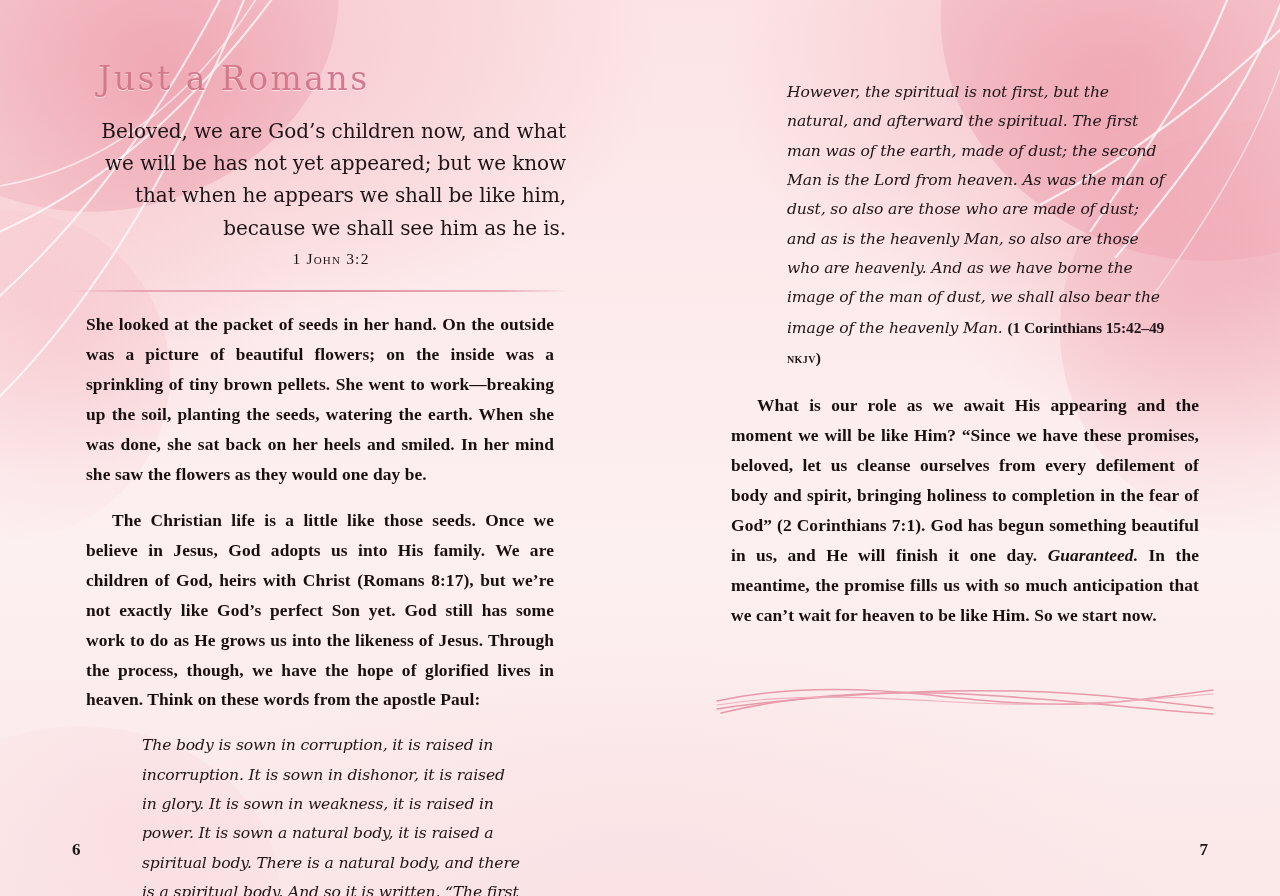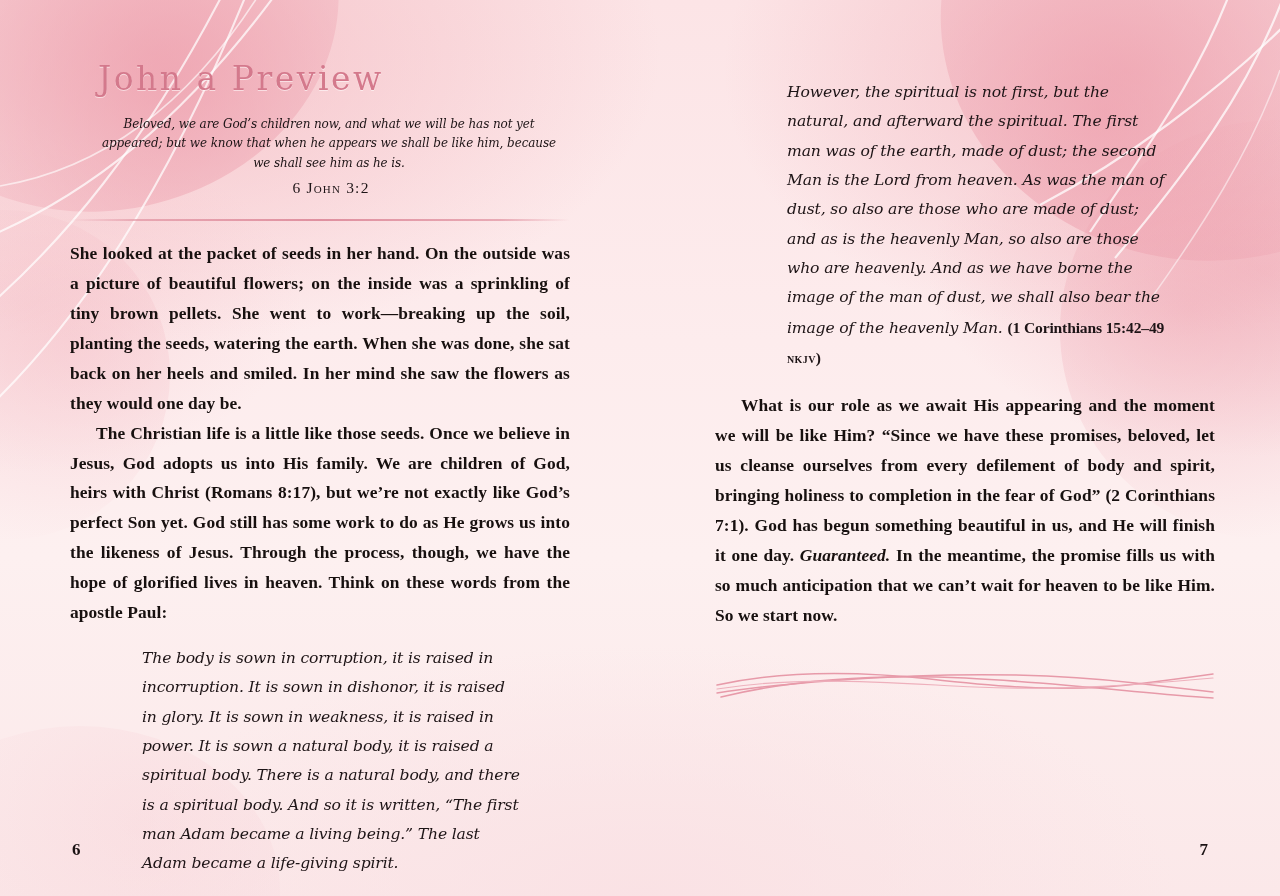--- a/index.html
+++ b/index.html
@@ -96,25 +96,24 @@
     color: #d4798c;
     font-weight: 400;
     margin: 0 0 18px 28px;
     text-shadow: 0 1px 0 rgba(255,255,255,0.55);
     font-stretch: expanded;
   }
 
   
   .epigraph {
     font-family: "DejaVu Serif", "Liberation Serif", serif;
-    font-style: italic;
-    font-size: 12px;
+    font-size: 20px;
     line-height: 1.62;
     color: #1d1416;
-    text-align: center;
+    text-align: right;
     margin: 0 4px 6px 22px;
     letter-spacing: -0.1px;
   }
 
   .epigraph-ref {
     font-family: "Liberation Serif", serif;
     font-variant: small-caps;
     font-size: 15.5px;
     letter-spacing: 1.2px;
     color: #1d1416;
@@ -135,21 +134,21 @@
     border-radius: 2px;
   }
 
   
   .body-p {
     font-family: "Liberation Serif", serif;
     font-size: 17.4px;
     line-height: 1.72;
     color: #17100f;
     text-align: justify;
-    margin: 0;
+    margin: 16px;
     letter-spacing: 0.1px;
     font-weight: 600;
   }
   .body-p + .body-p { text-indent: 26px; }
 
   .body-p em { }
 
   
   .scripture {
     font-family: "DejaVu Serif", "Liberation Serif", serif;
@@ -232,25 +231,25 @@
       <path d="M 1040 205 C 1125 160, 1215 95, 1290 20"></path>
     </g>
     <g fill="none" stroke="#ffffff" stroke-opacity="0.5" stroke-width="1.5">
       <path d="M 1150 300 C 1200 230, 1252 150, 1280 70"></path>
     </g>
   </svg>
 
   <div class="page page-left">
     <div class="col">
 
-      <h1 class="chapter-title">John a Preview</h1>
+      <h1 class="chapter-title">Just a Romans</h1>
 
       <p class="epigraph">Beloved, we are God’s children now, and what we will be has not yet appeared; but we know that when he appears we shall be like him, because we shall see him as he is.</p>
 
-      <p class="epigraph-ref">6 John 3:2</p>
+      <p class="epigraph-ref">1 John 3:2</p>
 
       <div class="rule"></div>
 
       <p class="body-p">She looked at the packet of seeds in her hand. On the outside was a picture of beautiful flowers; on the inside was a sprinkling of tiny brown pellets. She went to work—breaking up the soil, planting the seeds, watering the earth. When she was done, she sat back on her heels and smiled. In her mind she saw the flowers as they would one day be.</p>
 
       <p class="body-p">The Christian life is a little like those seeds. Once we believe in Jesus, God adopts us into His family. We are children of God, heirs with Christ (Romans 8:17), but we’re not exactly like God’s perfect Son yet. God still has some work to do as He grows us into the likeness of Jesus. Through the process, though, we have the hope of glorified lives in heaven. Think on these words from the apostle Paul:</p>
 
       <p class="scripture">The body is sown in corruption, it is raised in incorruption. It is sown in dishonor, it is raised in glory. It is sown in weakness, it is raised in power. It is sown a natural body, it is raised a spiritual body. There is a natural body, and there is a spiritual body. And so it is written, “The first man Adam became a living being.” The last Adam became a life-giving spirit.</p>
 
     </div>

